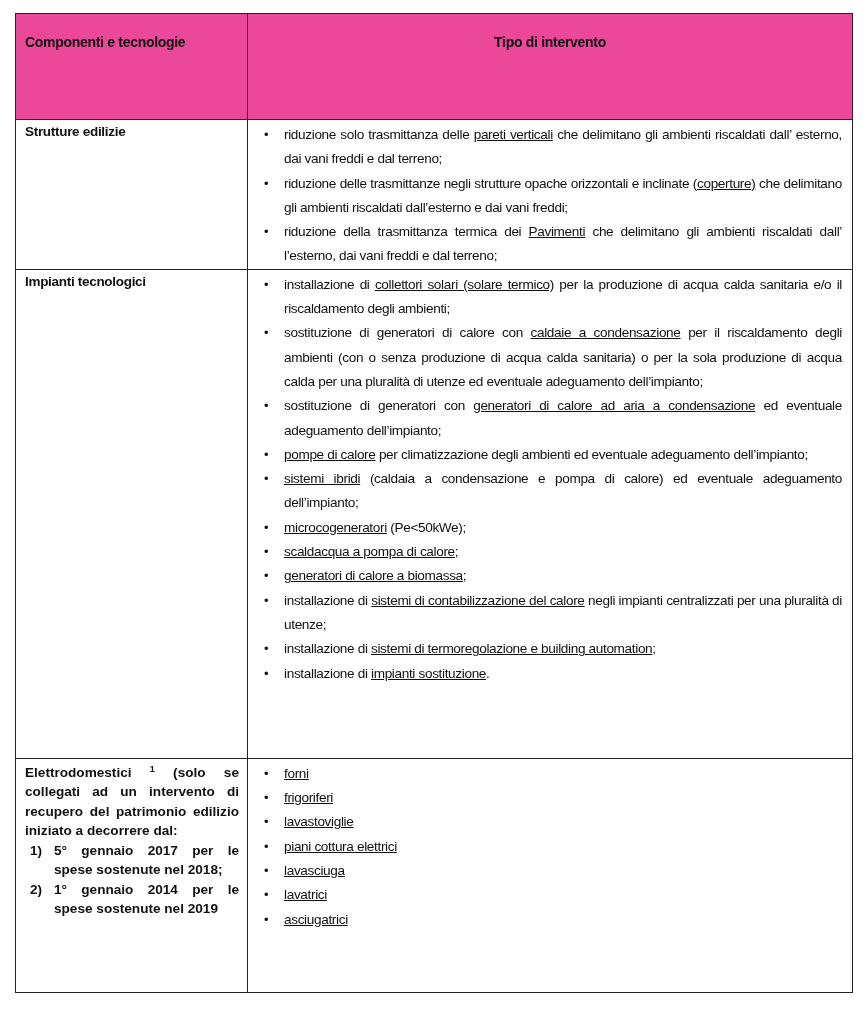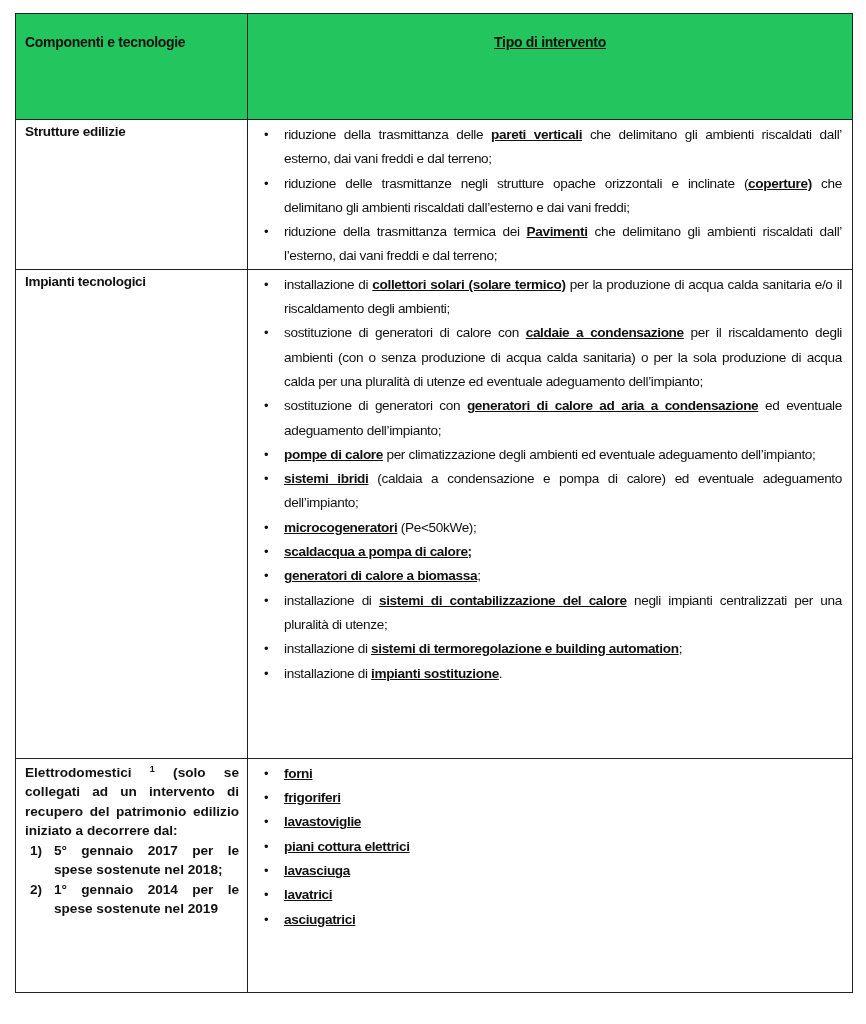--- a/index.html
+++ b/index.html
@@ -8,36 +8,36 @@
     .doc-table {
       position: absolute; left: 15px; top: 13px; width: 837px;
       border-collapse: collapse; table-layout: fixed;
     }
     .doc-table td, .doc-table th {
       border: 1.5px solid #222; vertical-align: top; padding: 0;
     }
     .col-left { width: 232px; }
     .col-right { width: 605px; }
     .hdr th {
-      background: #22c55e; height: 85px; font-weight: bold; font-size: 14px;
+      background: #ec4899; height: 85px; font-weight: bold; font-size: 14px;
       letter-spacing: -0.3px;
     }
     .hdr .h-left { text-align: left; padding: 20px 0 0 9px; }
-    .hdr .h-right { text-align: center; padding: 20px 0 0 0; text-decoration: underline; }
+    .hdr .h-right { text-align: center; padding: 20px 0 0 0; }
     .cat { font-weight: bold; font-size: 13.5px; letter-spacing: -0.3px; padding: 4px 8px 0 9px !important; }
     .items { padding: 3px 10px 0 14px !important; }
     ul.bullets { margin: 0; padding: 0; list-style: none; }
     ul.bullets li {
       position: relative; padding-left: 22px; font-size: 13.6px; line-height: 24.3px;
       text-align: justify; letter-spacing: -0.35px; word-spacing: 0px;
     }
     ul.bullets li .dot {
       position: absolute; left: 2px; top: 0; font-size: 13px;
     }
-    .u { font-weight: bold; text-decoration: underline; margin-top: 43px; }
+    .u { font-weight: normal; text-decoration: underline; margin-top: 43px; }
     .r1 { height: 143px; }
     .r2 { height: 43px; }
     .r3 { height: 489px; }
     .r4 { height: 234px; }
     .elettro {
       font-weight: bold; font-size: 13.6px; line-height: 19.5px; text-align: justify;
       letter-spacing: 0px; padding: 4px 8px 0 9px !important;
     }
     .elettro sup { font-size: 9px; vertical-align: top; position: relative; top: -3px; }
     .elettro ol { margin: 0; padding: 0; list-style: none; }
@@ -56,21 +56,21 @@
   <tbody>
       <tr class="hdr">
     <th class="h-left">Componenti e tecnologie</th>
     <th class="h-right">Tipo di intervento</th>
   </tr>
 
   <tr class="r1">
     <td class="cat">Strutture edilizie</td>
     <td class="items">
       <ul class="bullets">
-            <li><span class="dot">•</span><span>riduzione della trasmittanza delle </span><span class="u">pareti verticali</span><span> che delimitano gli ambienti riscaldati dall’ esterno, dai vani freddi e dal terreno;</span></li>
+            <li><span class="dot">•</span><span>riduzione solo trasmittanza delle </span><span class="u">pareti verticali</span><span> che delimitano gli ambienti riscaldati dall’ esterno, dai vani freddi e dal terreno;</span></li>
             <li><span class="dot">•</span><span>riduzione delle trasmittanze negli strutture opache orizzontali e inclinate (</span><span class="u">coperture)</span><span> che delimitano gli ambienti riscaldati dall’esterno e dai vani freddi;</span></li>
             <li><span class="dot">•</span><span>riduzione della trasmittanza termica dei </span><span class="u">Pavimenti</span><span> che delimitano gli ambienti riscaldati dall’ l’esterno, dai vani freddi e dal terreno;</span></li>
           </ul>
     </td>
   </tr>
 
 
   <tr class="r3">
     <td class="cat">Impianti tecnologici</td>
     <td class="items">

